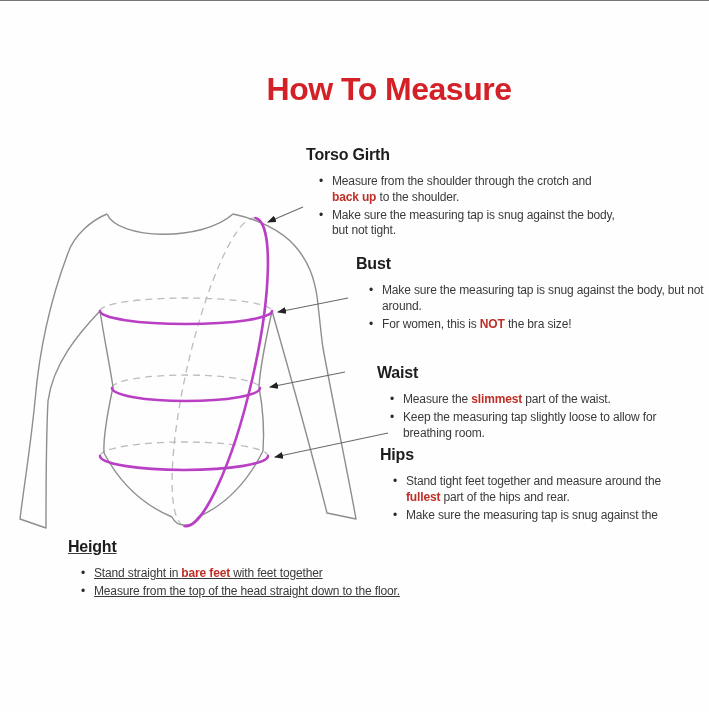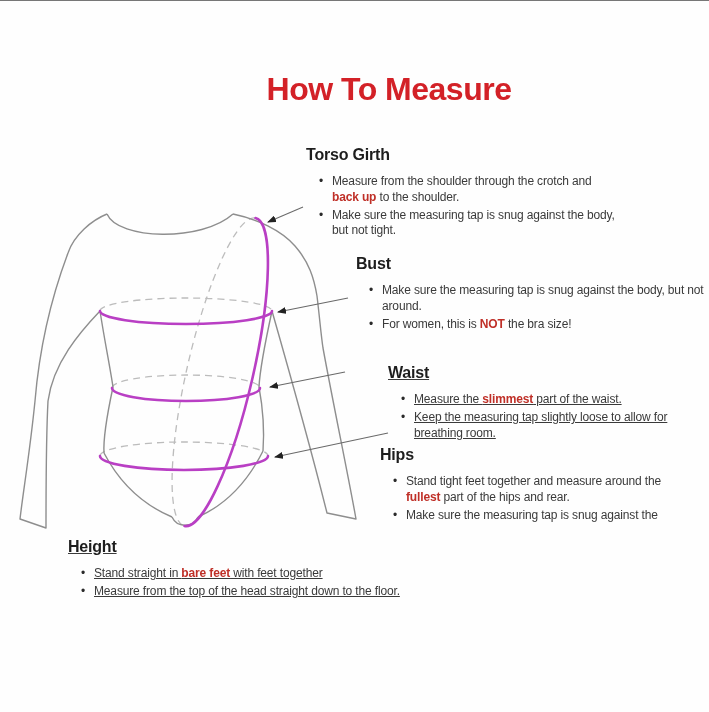--- a/index.html
+++ b/index.html
@@ -47,21 +47,21 @@
     font-size:12px;line-height:15.5px;color:#2a2a2a;
   }
   .ln{
     white-space:nowrap;
     font-size:12px;line-height:15.5px;
     letter-spacing:-0.15px;
   }
   .red{color:var(--accent_red);font-weight:700;}
   .sec-torso{left:306px;top:142px;}
   .sec-bust{left:356px;top:251px;}
-  .sec-waist{left:388px;top:360px;text-decoration:underline;}
+  .sec-waist{left:377px;top:360px;}
   .sec-hips{left:380px;top:442px;}
   .sec-height{left:68px;top:534px;text-decoration:underline;}
 </style>
 </head>
 <body>
 
 <div class="page">
 
   <div class="title">How To Measure</div>
 

